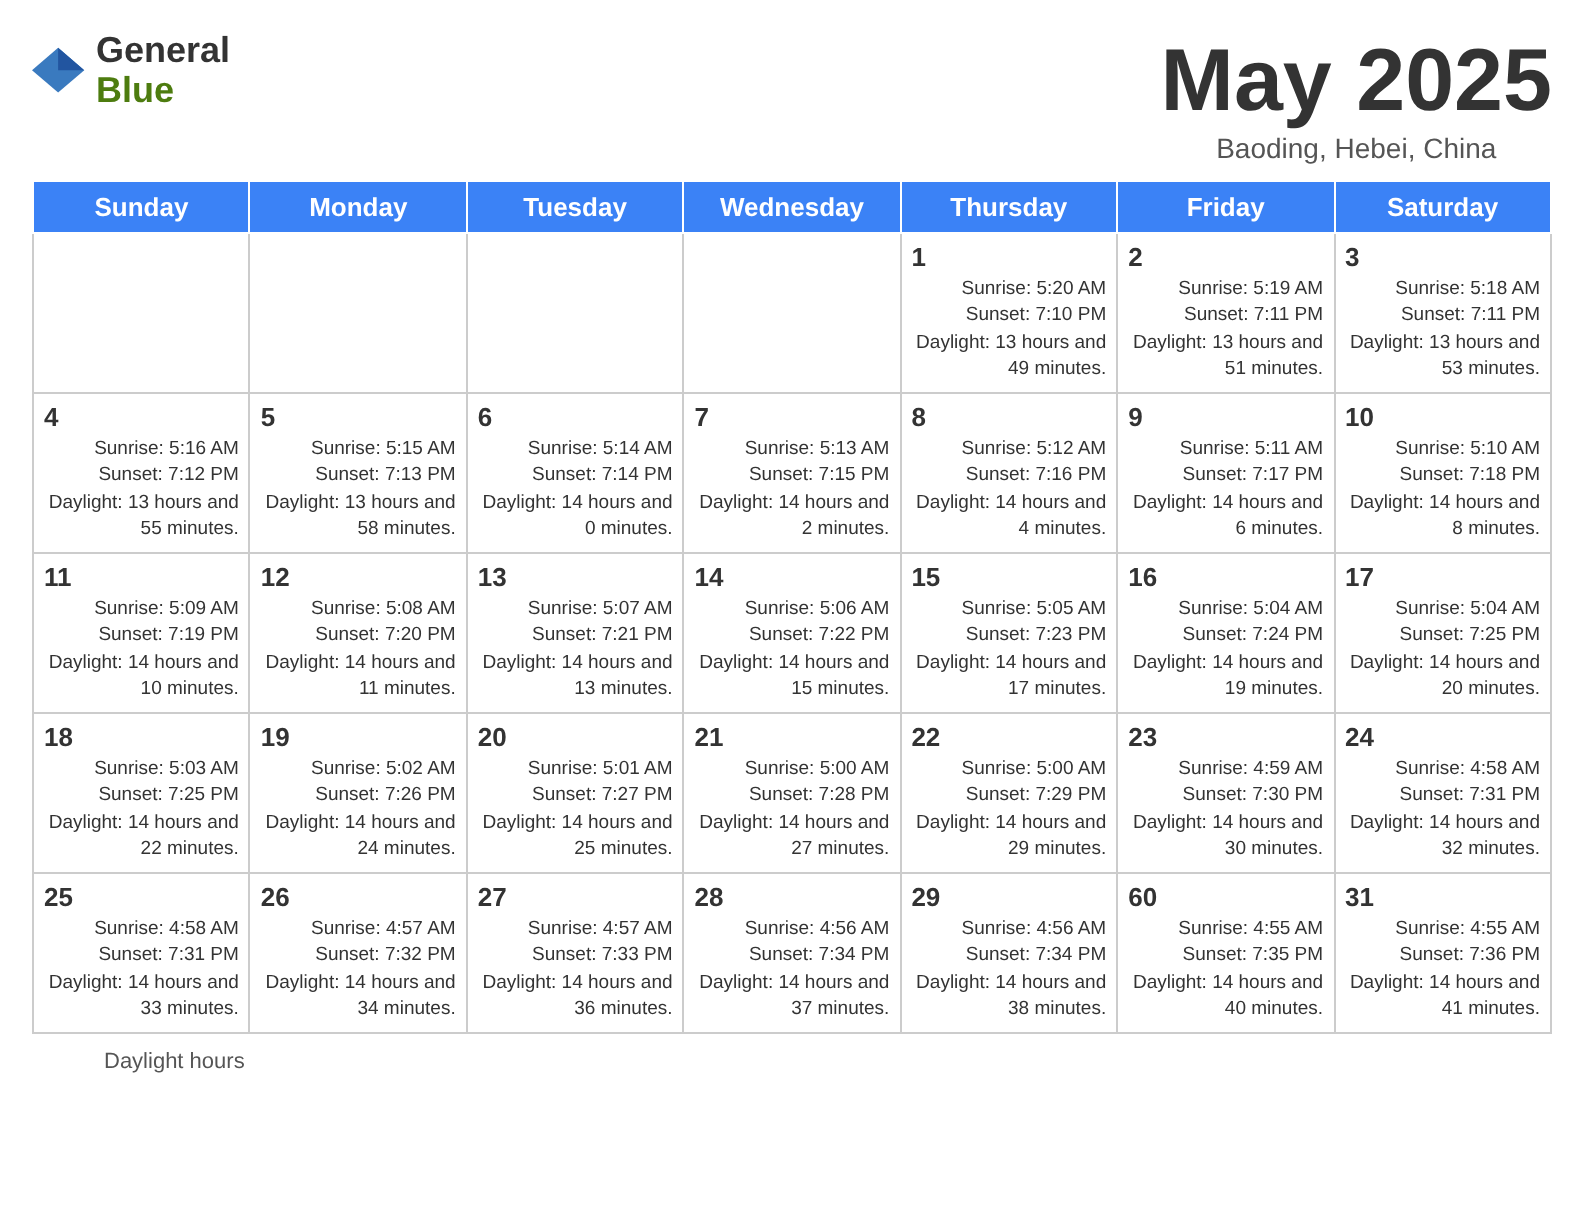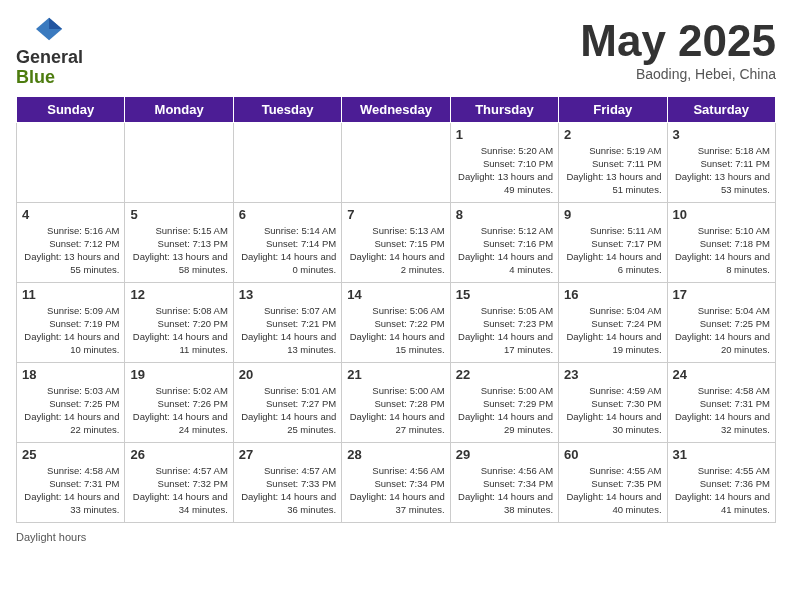--- a/index.html
+++ b/index.html
@@ -13,21 +13,20 @@
     .header-area {
       display: flex;
       justify-content: space-between;
       align-items: flex-start;
       margin-bottom: 8px;
     }
     .logo {
       display: flex;
       align-items: center;
       gap: 4px;
-      flex-direction: column;
     }
     .logo-text {
       display: flex;
       flex-direction: column;
       line-height: 1.1;
     }
     .logo-general {
       font-size: 18px;
       font-weight: bold;
       color: #333;
@@ -45,28 +44,29 @@
       text-align: right;
     }
     .calendar-title {
       font-size: 44px;
       font-weight: bold;
       color: #333;
     }
     .calendar-subtitle {
       font-size: 14px;
       color: #555;
+      text-align: center;
     }
     table {
       width: 100%;
       border-collapse: collapse;
       table-layout: fixed;
     }
     .day-header {
-      background-color: #4c1d95;
+      background-color: #3b82f6;
       color: #fff;
       text-align: center;
       padding: 5px 2px;
       font-size: 13px;
       font-weight: bold;
       border: 1px solid #fff;
     }
     td {
       border: 1px solid #ccc;
       vertical-align: top;
@@ -89,20 +89,21 @@
     .day-info {
       font-size: 9.5px;
       line-height: 1.4;
       color: #333;
       text-align: right;
     }
     .footer-note {
       margin-top: 8px;
       font-size: 11px;
       color: #555;
+      margin-left: 36px;
     }
     tr:nth-child(odd) td:not(.day-header-row td) {
       background: #fff;
     }
   </style>
 </head>
 <body>
 
 <div class="header-area">
   <div class="logo">

